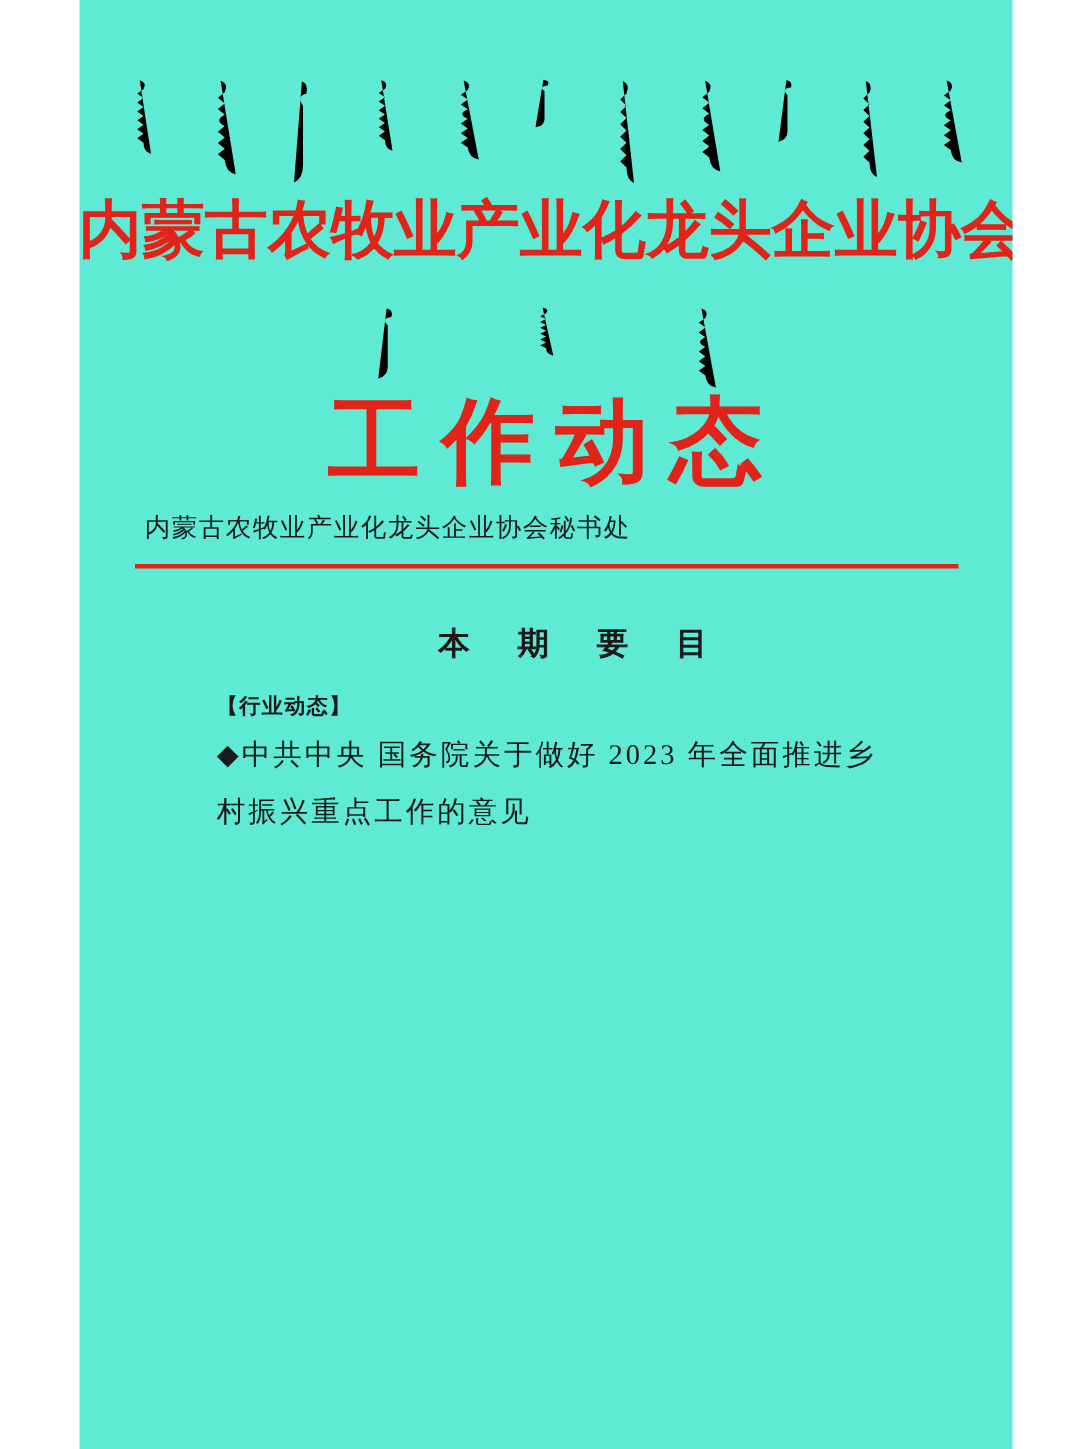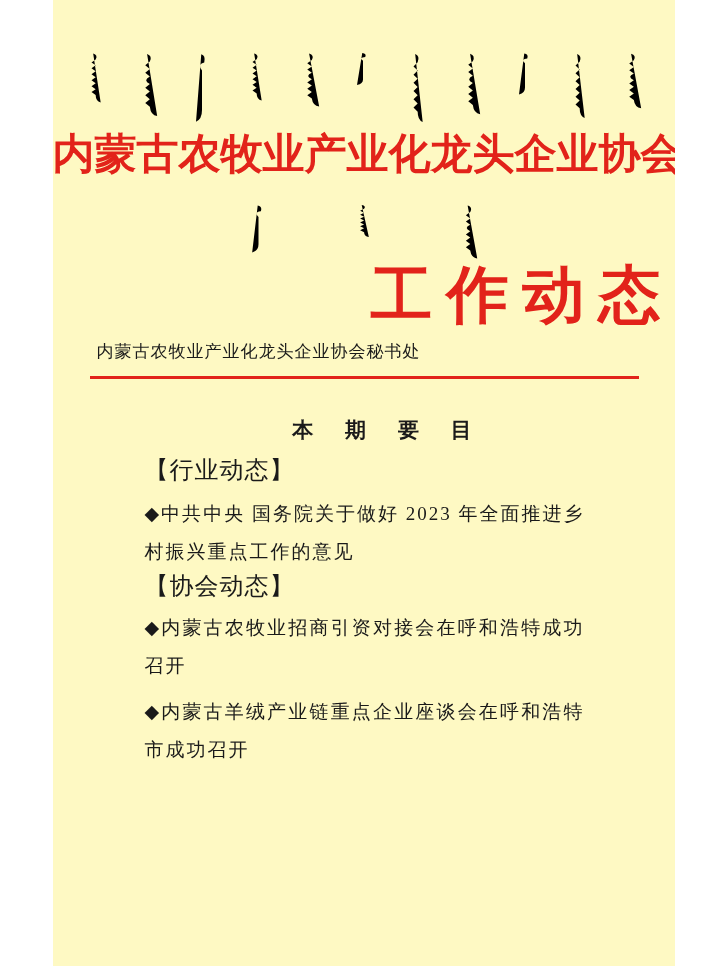--- a/index.html
+++ b/index.html
@@ -4,21 +4,21 @@
 <style>
   :root{
     --red:#e2231a;
     --ink:#1a1a1a;
   }
   *{margin:0;padding:0;box-sizing:border-box;}
   html,body{background:#ffffff;}
   .page{
     width:622px;height:966px;
     margin:0 auto;
-    background:#fef9c3;
+    background:#5eead4;
     overflow:hidden;
     font-family:"Liberation Serif","DejaVu Serif",serif;
     color:var(--ink);
   }
   
   .mg-row{
     display:flex;
     align-items:flex-start;
   }
   .mg-row-1{
@@ -44,21 +44,21 @@
     text-align:center;
     letter-spacing:0px;
     white-space:nowrap;
   }
   .bulletin-title{
     margin-top:2px;
     font-size:62px;
     line-height:66px;
     font-weight:bold;
     color:var(--red);
-    text-align:right;
+    text-align:center;
     letter-spacing:14px;
     text-indent:14px; 
   }
   .issue-line{
     margin-top:18px;
     font-size:22px;
     line-height:28px;
     font-weight:bold;
     text-align:center;
     letter-spacing:2px;
@@ -87,35 +87,35 @@
     letter-spacing:13px;
     text-indent:13px;
     font-family:"Liberation Sans","DejaVu Sans",sans-serif;
     padding-left:37px;
   }
   .toc{
     padding:0 90px 0 92px;
   }
   .section-title{
     margin-top:12px;
-    font-size:24px;
+    font-size:14px;
     line-height:30px;
-    font-weight:normal;
+    font-weight:bold;
     font-family:"Liberation Sans","DejaVu Sans",sans-serif;
     letter-spacing:1px;
   }
   .section-title.second{margin-top:0;}
   .toc-item{
     font-size:19px;
     line-height:38px;
     letter-spacing:2px;
     text-align:justify;
     text-justify:inter-character;
   }
-  .toc-item.first{margin-top:10px;}
+  .toc-item.first{}
   .toc-item.gap{margin-top:8px;}
 </style>
 </head>
 <body>
 
 <svg width="0" height="0" style="position:absolute" aria-hidden="true">
   <defs>
     <symbol id="mg1" viewBox="0 0 24 70" preserveAspectRatio="none">
       <path d="M11 2 q6 2 3 8 l-5 4 5 4 -5 4 5 4 -5 4 5 4 -5 4 5 4 -5 4 5 4 -5 4 5 4 q0 8 6 10"></path>
     </symbol>
@@ -189,20 +189,15 @@
 
   <hr class="red-rule">
 
   <h3 class="toc-heading">本 期 要 目</h3>
 
   <main class="toc">
     <section>
       <h4 class="section-title">【行业动态】</h4>
       <p class="toc-item first">◆中共中央 国务院关于做好 2023 年全面推进乡村振兴重点工作的意见</p>
     </section>
-    <section>
-      <h4 class="section-title second">【协会动态】</h4>
-      <p class="toc-item gap">◆内蒙古农牧业招商引资对接会在呼和浩特成功召开</p>
-      <p class="toc-item gap">◆内蒙古羊绒产业链重点企业座谈会在呼和浩特市成功召开</p>
-    </section>
   </main>
 
 </div>
 
 </body></html>

